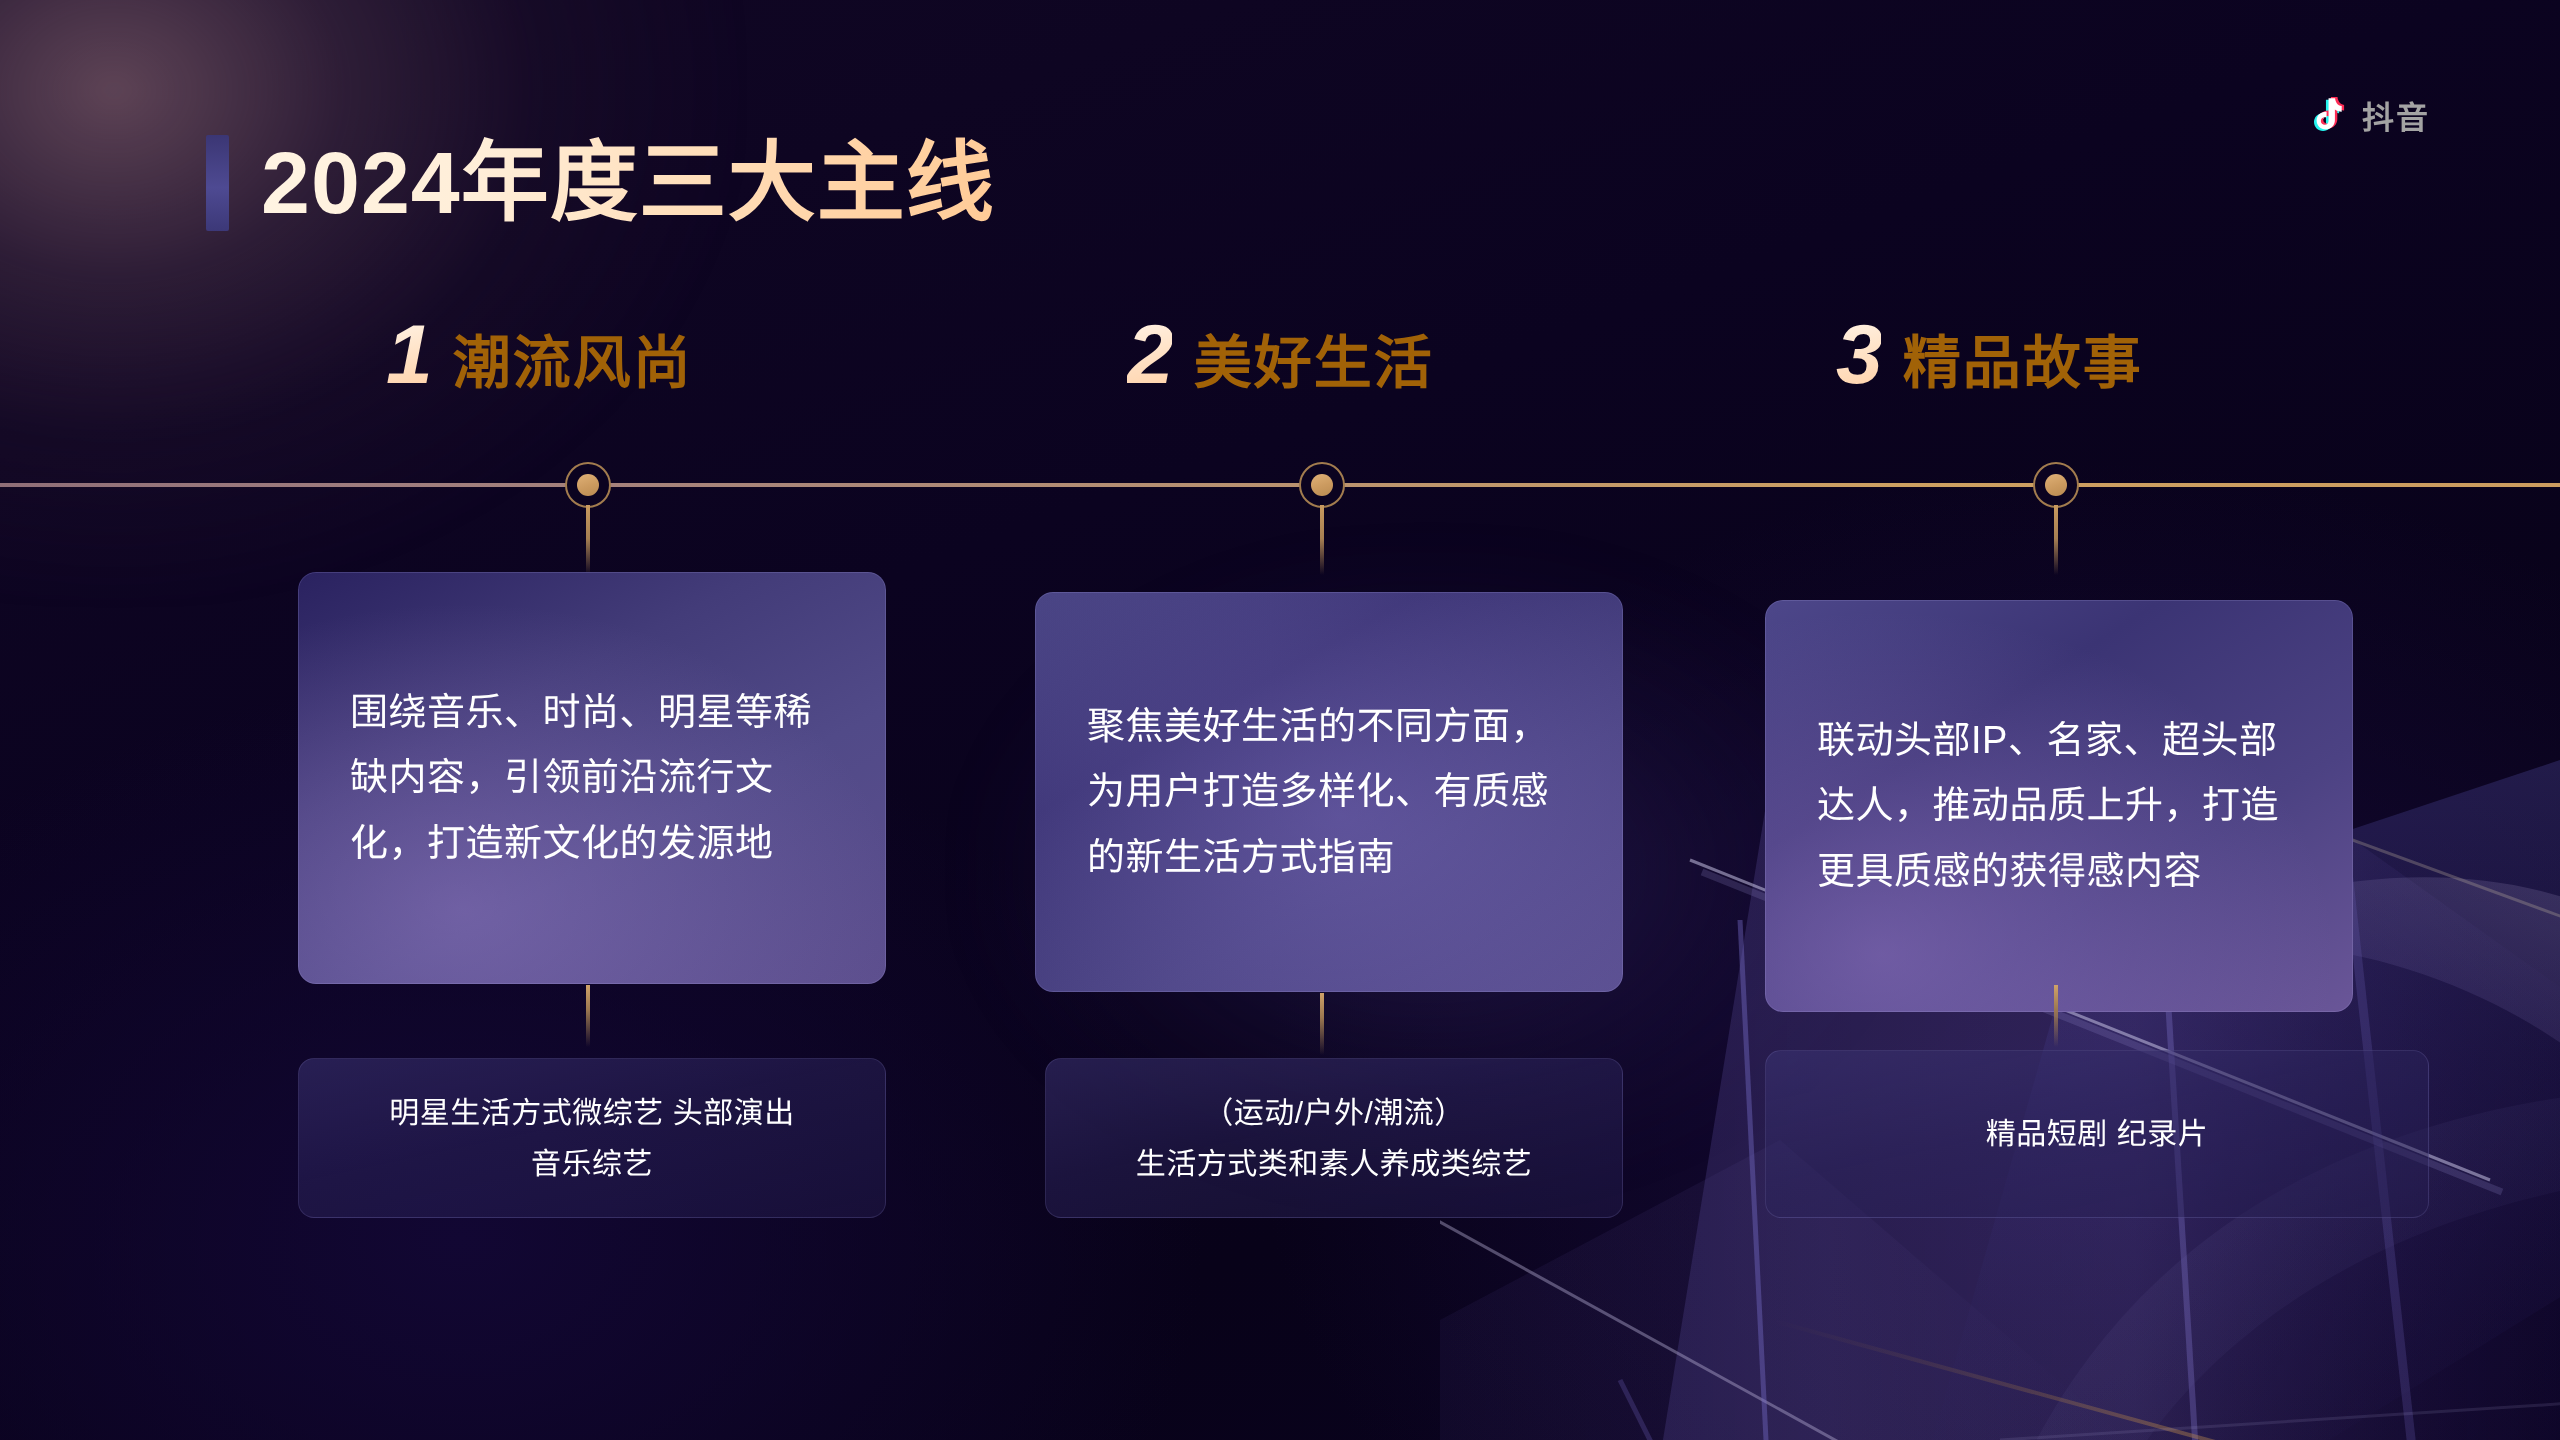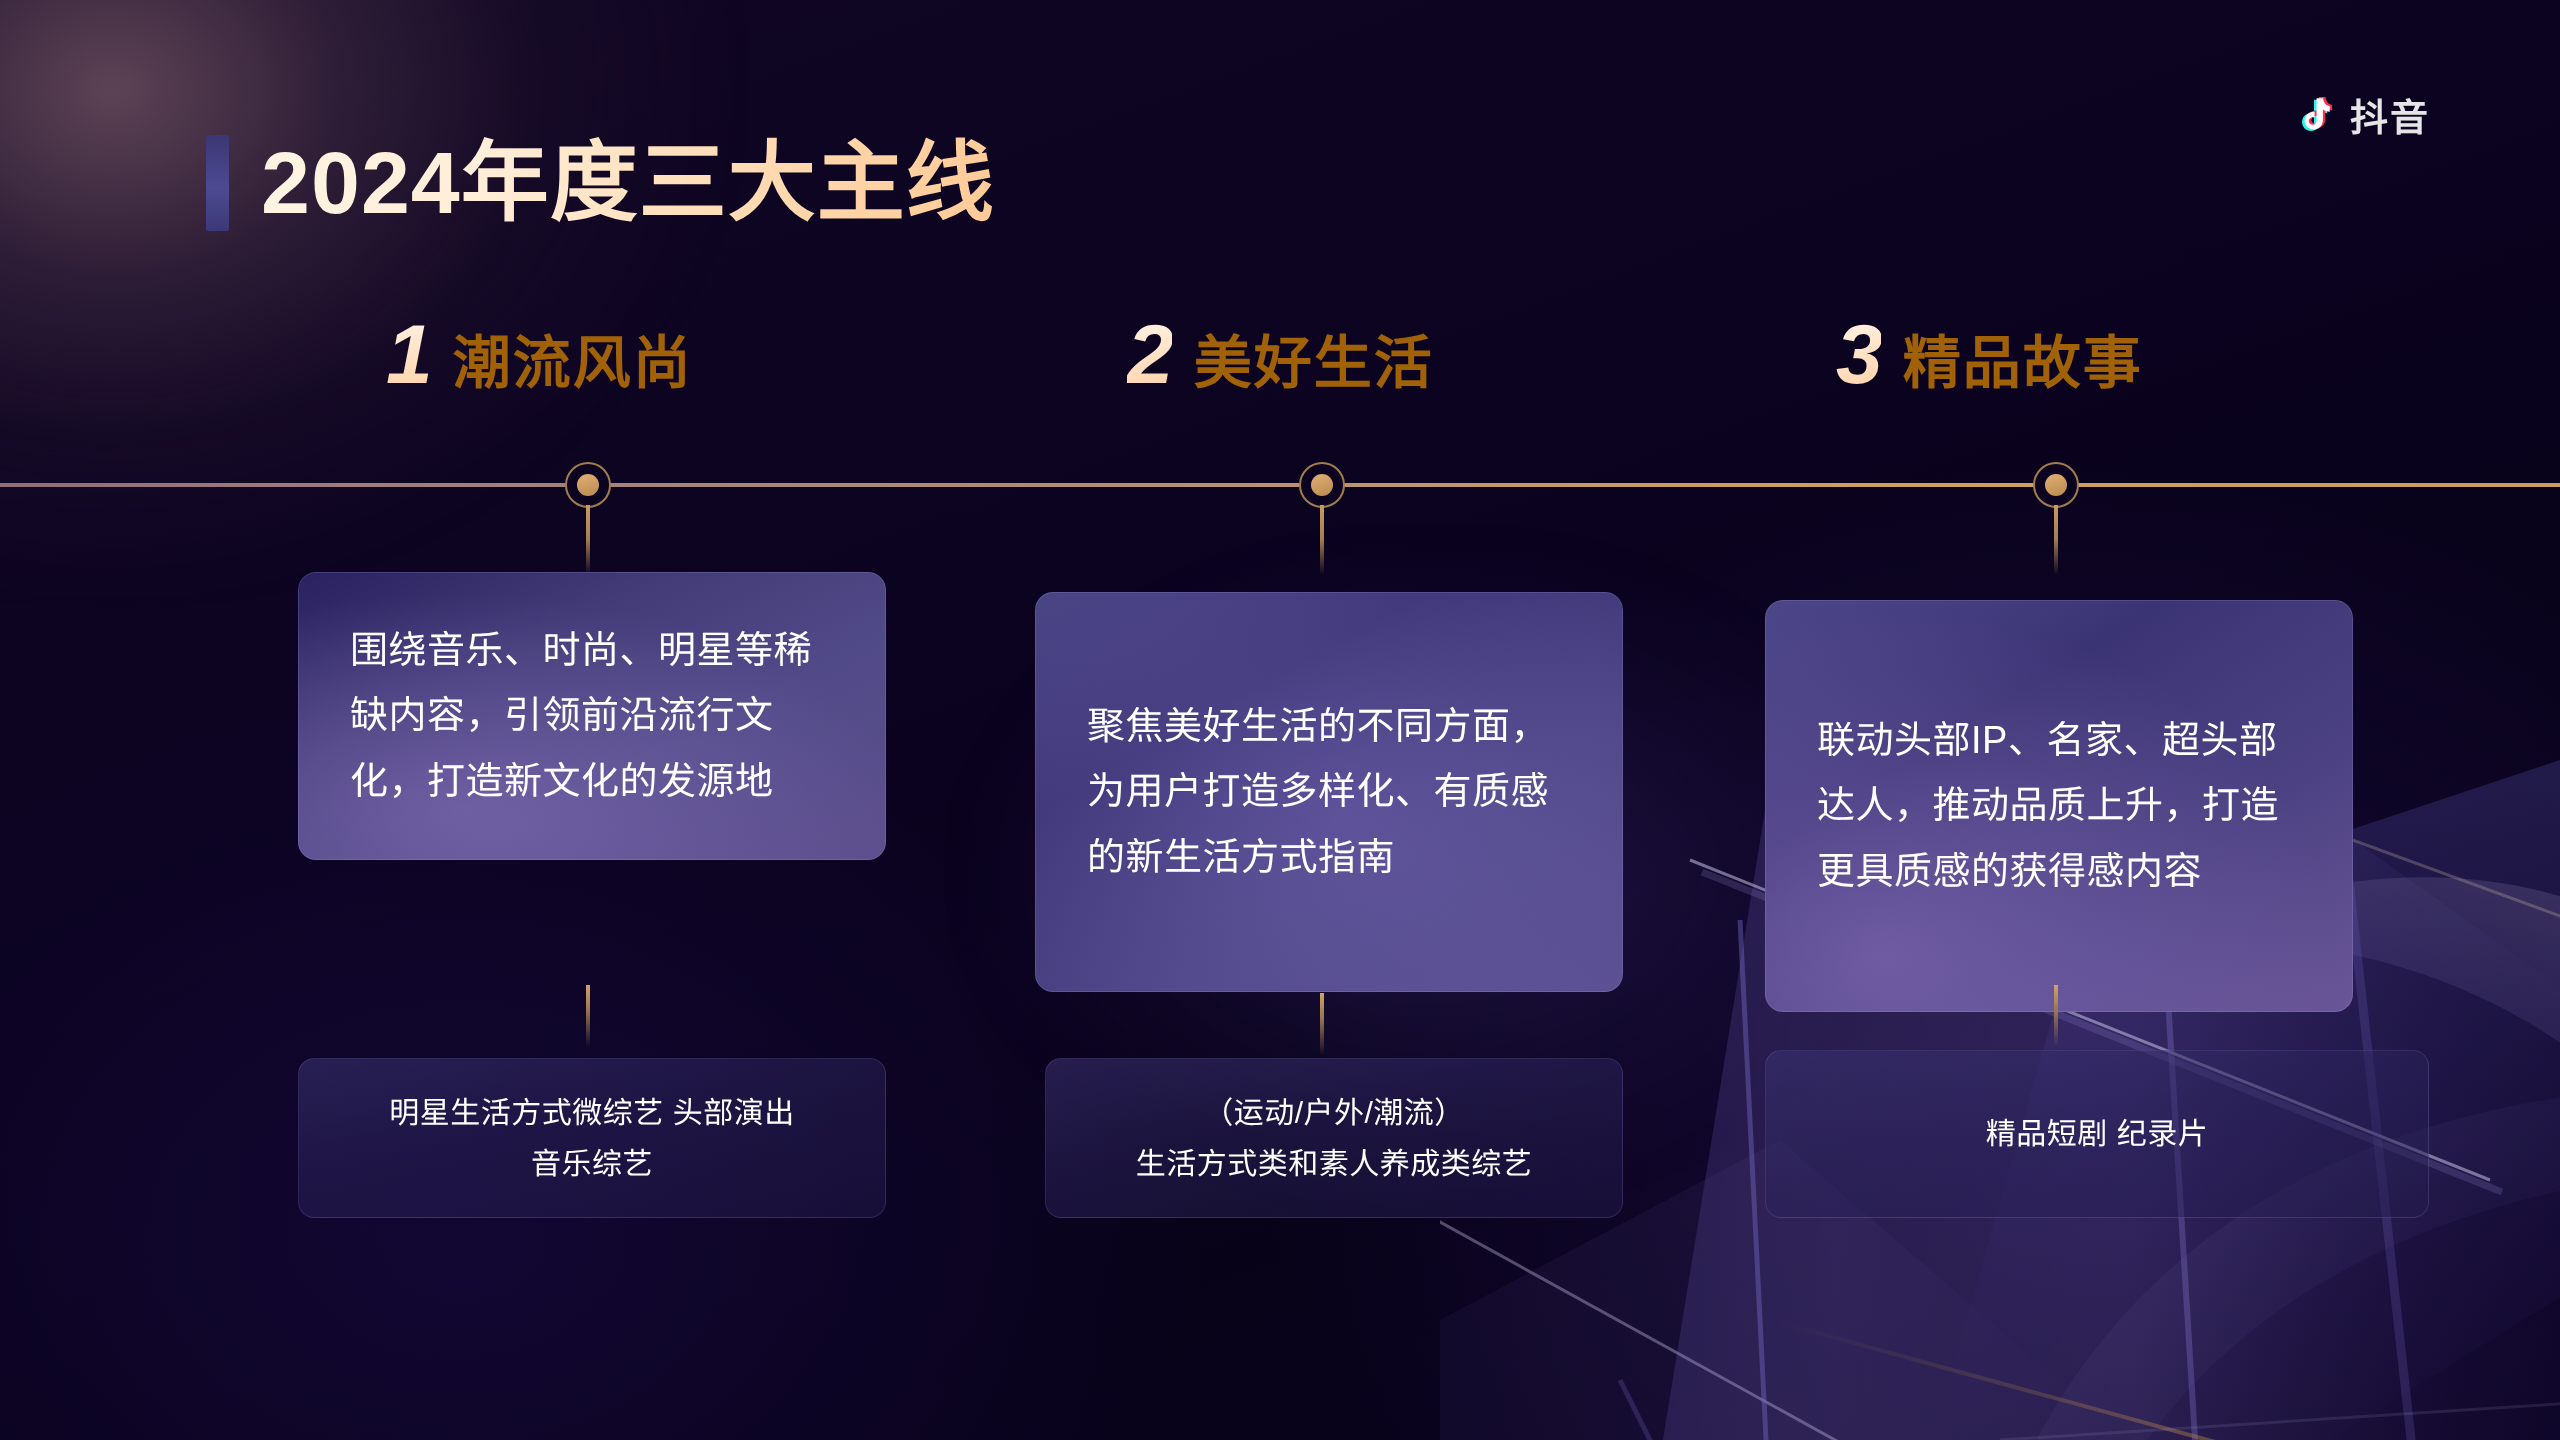--- a/index.html
+++ b/index.html
@@ -80,24 +80,24 @@
     right: 130px;
     top: 95px;
     display: flex;
     align-items: center;
     gap: 13px;
     height: 46px;
   }
   .brand-note { position: relative; width: 40px; height: 44px; }
   .brand-note svg { display:block; width: 40px; height: 44px; }
   .brand-word {
-    font-size: 38px;
+    font-size: 32px;
     font-weight: 700;
     letter-spacing: 2px;
-    color: #e5e5e5;
+    color: #a3a3a3;
     line-height: 1;
   }
 
   .title-row {
     position: absolute;
     left: 206px;
     top: 135px;
     display: flex;
     align-items: stretch;
     gap: 32px;
@@ -380,21 +380,21 @@
       <i></i>
     </div>
   <div class="tl-node" style="left:2056px;">
       <i></i>
     </div>
 
   <div class="tl-stem" style="left:588px;"></div>
   <div class="tl-stem" style="left:1322px;"></div>
   <div class="tl-stem" style="left:2056px;"></div>
 
-  <div class="card card-1" style="left:298px; top:572px; width:588px; height:288px;">
+  <div class="card card-1" style="left:298px; top:572px; width:588px; height:412px;">
     <div class="card-text">围绕音乐、时尚、明星等稀缺内容，引领前沿流行文化，打造新文化的发源地</div>
   </div>
 
   <div class="card card-2" style="left:1035px; top:592px; width:588px; height:400px;">
     <div class="card-text">聚焦美好生活的不同方面，为用户打造多样化、有质感的新生活方式指南</div>
   </div>
 
   <div class="card card-3" style="left:1765px; top:572px; width:588px; height:412px;">
     <div class="card-text">联动头部IP、名家、超头部达人，推动品质上升，打造更具质感的获得感内容</div>
   </div>

